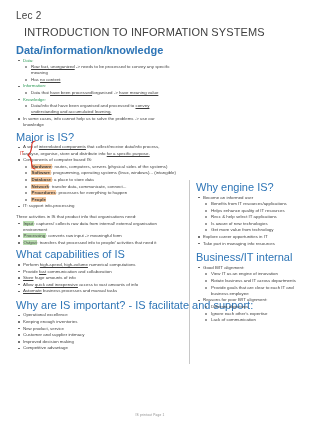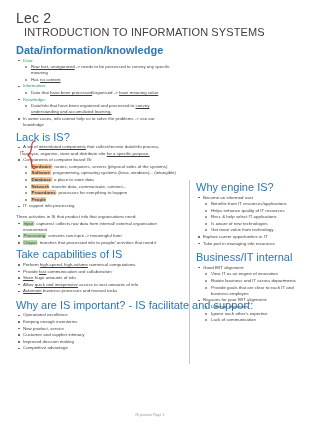--- a/index.html
+++ b/index.html
@@ -22,21 +22,21 @@
     height: 425px;
     padding: 0;
     box-sizing: border-box;
   }
 
   
   .lec-label {
     position: absolute;
     left: 16px;
     top: 10px;
-    font-size: 14px;
+    font-size: 10px;
     color: #3f3f3f;
     letter-spacing: .2px;
   }
   .doc-title {
     position: absolute;
     left: 24px;
     top: 26px;
     font-size: 11px;
     color: #3f3f3f;
     letter-spacing: .1px;
@@ -185,21 +185,21 @@
       <li class="l2"><span class="bul"></span><span>Has </span><span class="u">no content</span></li>
       <li class="l1"><span class="bul"></span><span class="green">Information:</span></li>
       <li class="l2"><span class="bul"></span><span>Data that </span><span class="u">have been processed</span><span>/organised -&gt; </span><span class="u">have meaning value</span></li>
       <li class="l1"><span class="bul"></span><span class="green">Knowledge:</span></li>
       <li class="l2"><span class="bul"></span><span>Data/info that have been organised and processed to </span><span class="u">convey understanding and accumulated learning.</span></li>
       <li class="l1"><span class="bul"></span><span>In some cases, info cannot help us to solve the problems -&gt; use our knowledge</span></li>
     </ul>
 
     <div class="gap-sm"></div>
 
-    <div class="sec-head plain">Lack is IS?</div>
+    <div class="sec-head plain">Major is IS?</div>
     <ul>
       <li class="l1"><span class="bul"></span><span>A set of </span><span class="u">interrelated components</span><span> that collect/receive data/info process, analyse, organise, store and distribute info </span><span class="u">for a specific purpose.</span></li>
       <li class="l1"><span class="bul"></span><span>Components of computer based IS:</span></li>
       <li class="l2"><span class="bul"></span><span class="hl-orange">Hardware</span><span>: routes, computers, servers (physical sides of the systems)</span></li>
       <li class="l2"><span class="bul"></span><span class="hl-orange">Software</span><span>: programming, operating systems (linux, windows)... (intangible)</span></li>
       <li class="l2"><span class="bul"></span><span class="hl-orange">Database</span><span>: a place to store data</span></li>
       <li class="l2"><span class="bul"></span><span class="hl-orange">Network</span><span>: transfer data, communicate, connect...</span></li>
       <li class="l2"><span class="bul"></span><span class="hl-orange">Procedures</span><span>: processes for everything to happen</span></li>
       <li class="l2"><span class="bul"></span><span class="hl-orange">People</span><span></span></li>
       <li class="l1"><span class="bul"></span><span>IT: support info-processing</span></li>
@@ -209,21 +209,21 @@
 
     <div class="plainline">Three activities in IS that product info that organisations need:</div>
     <ul>
       <li class="l1"><span class="bul"></span><span class="hl-green">Input</span><span>: captures/ collects raw data from internal/ external organisation environment</span></li>
       <li class="l1"><span class="bul"></span><span class="hl-green">Processing</span><span>: converts raw input -&gt; meaningful form</span></li>
       <li class="l1"><span class="bul"></span><span class="hl-green">Output</span><span>: transfers that processed info to people/ activities that need it</span></li>
     </ul>
 
     <div class="gap-sm"></div>
 
-    <div class="sec-head plain">Take capabilities of IS</div>
+    <div class="sec-head plain">What capabilities of IS</div>
     <ul>
       <li class="l1"><span class="bul"></span><span>Perform </span><span class="u">high-speed, high-volume</span><span> numerical computations</span></li>
       <li class="l1"><span class="bul"></span><span>Provide </span><span class="u">fast</span><span> communication and collaboration</span></li>
       <li class="l1"><span class="bul"></span><span></span><span class="u">Store</span><span> huge amounts of info</span></li>
       <li class="l1"><span class="bul"></span><span>Allow </span><span class="u">quick and inexpensive</span><span> access to vast amounts of info</span></li>
       <li class="l1"><span class="bul"></span><span></span><span class="u">Automate</span><span> business processes and manual tasks</span></li>
     </ul>
 
     <div class="gap"></div>
 

